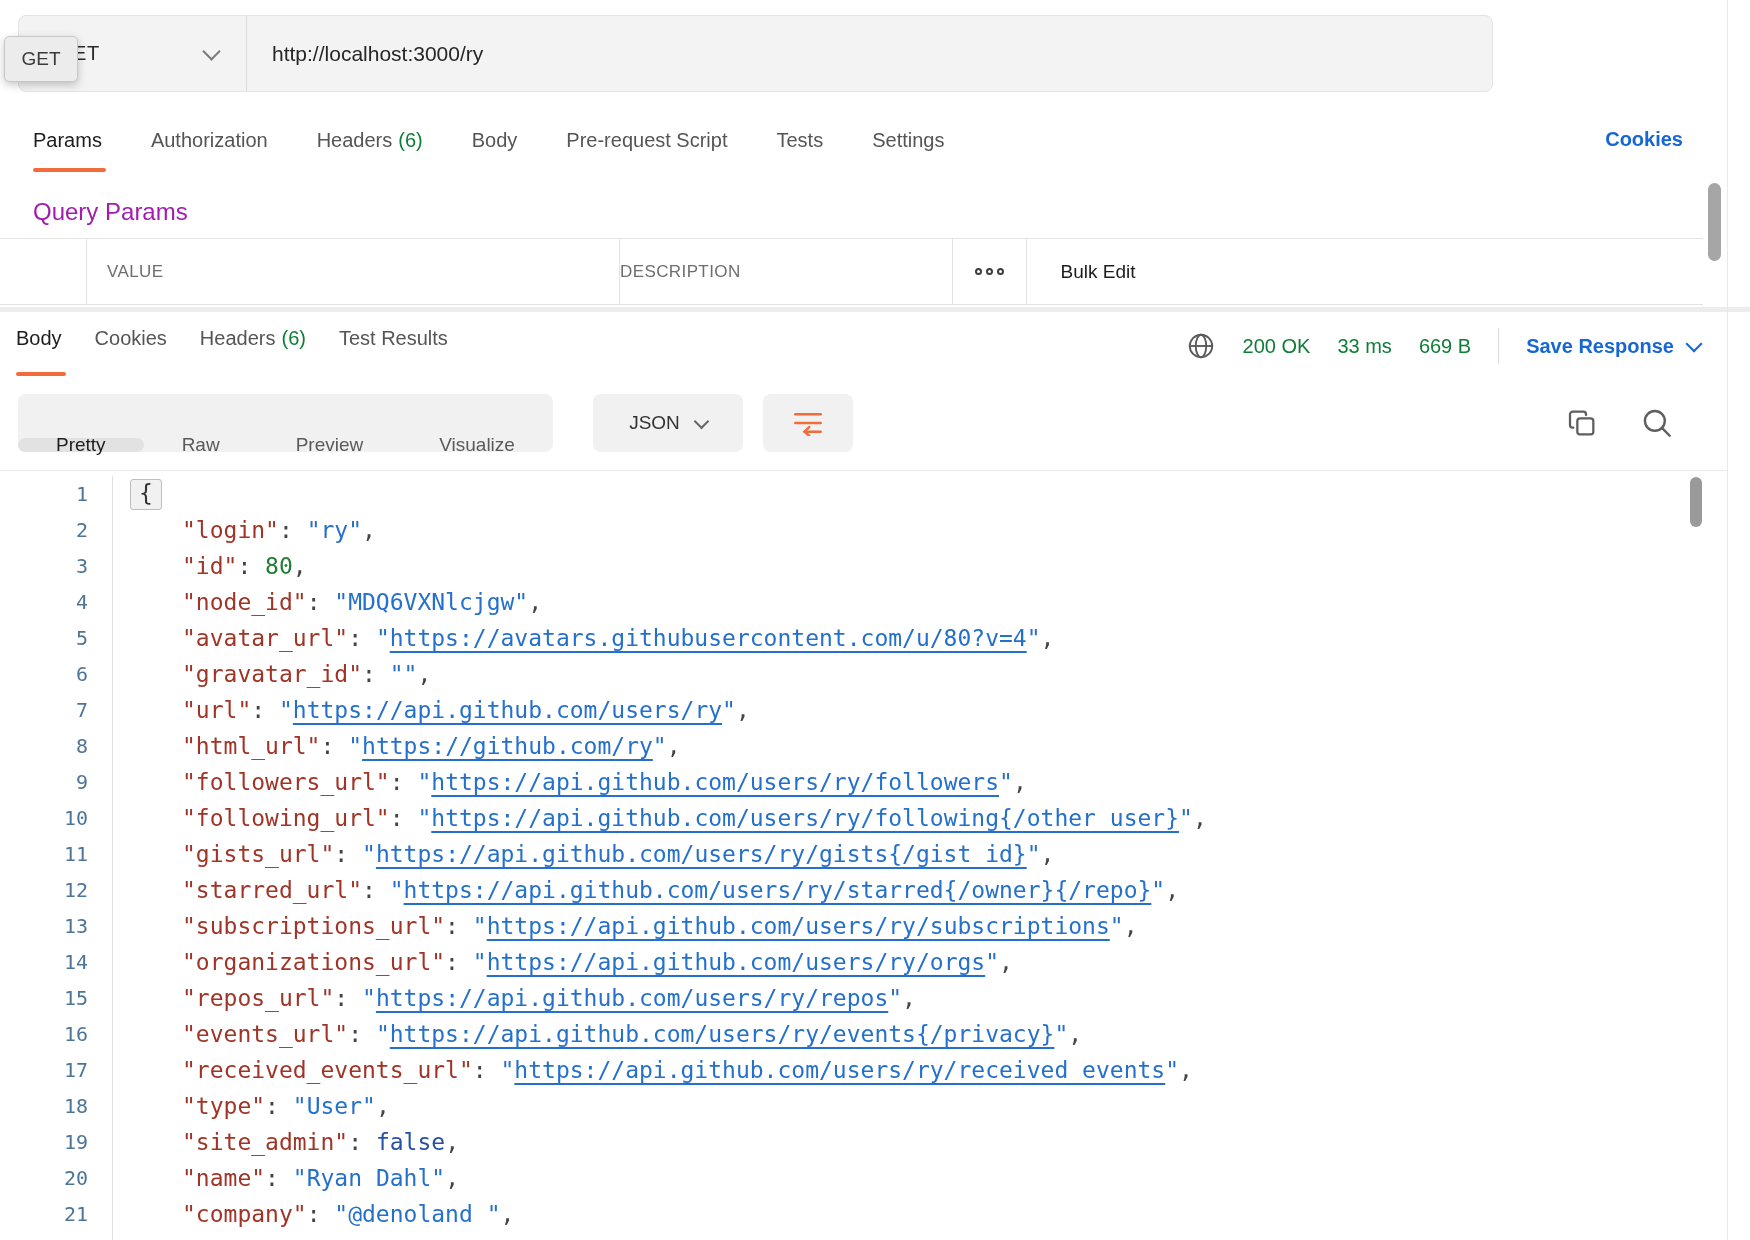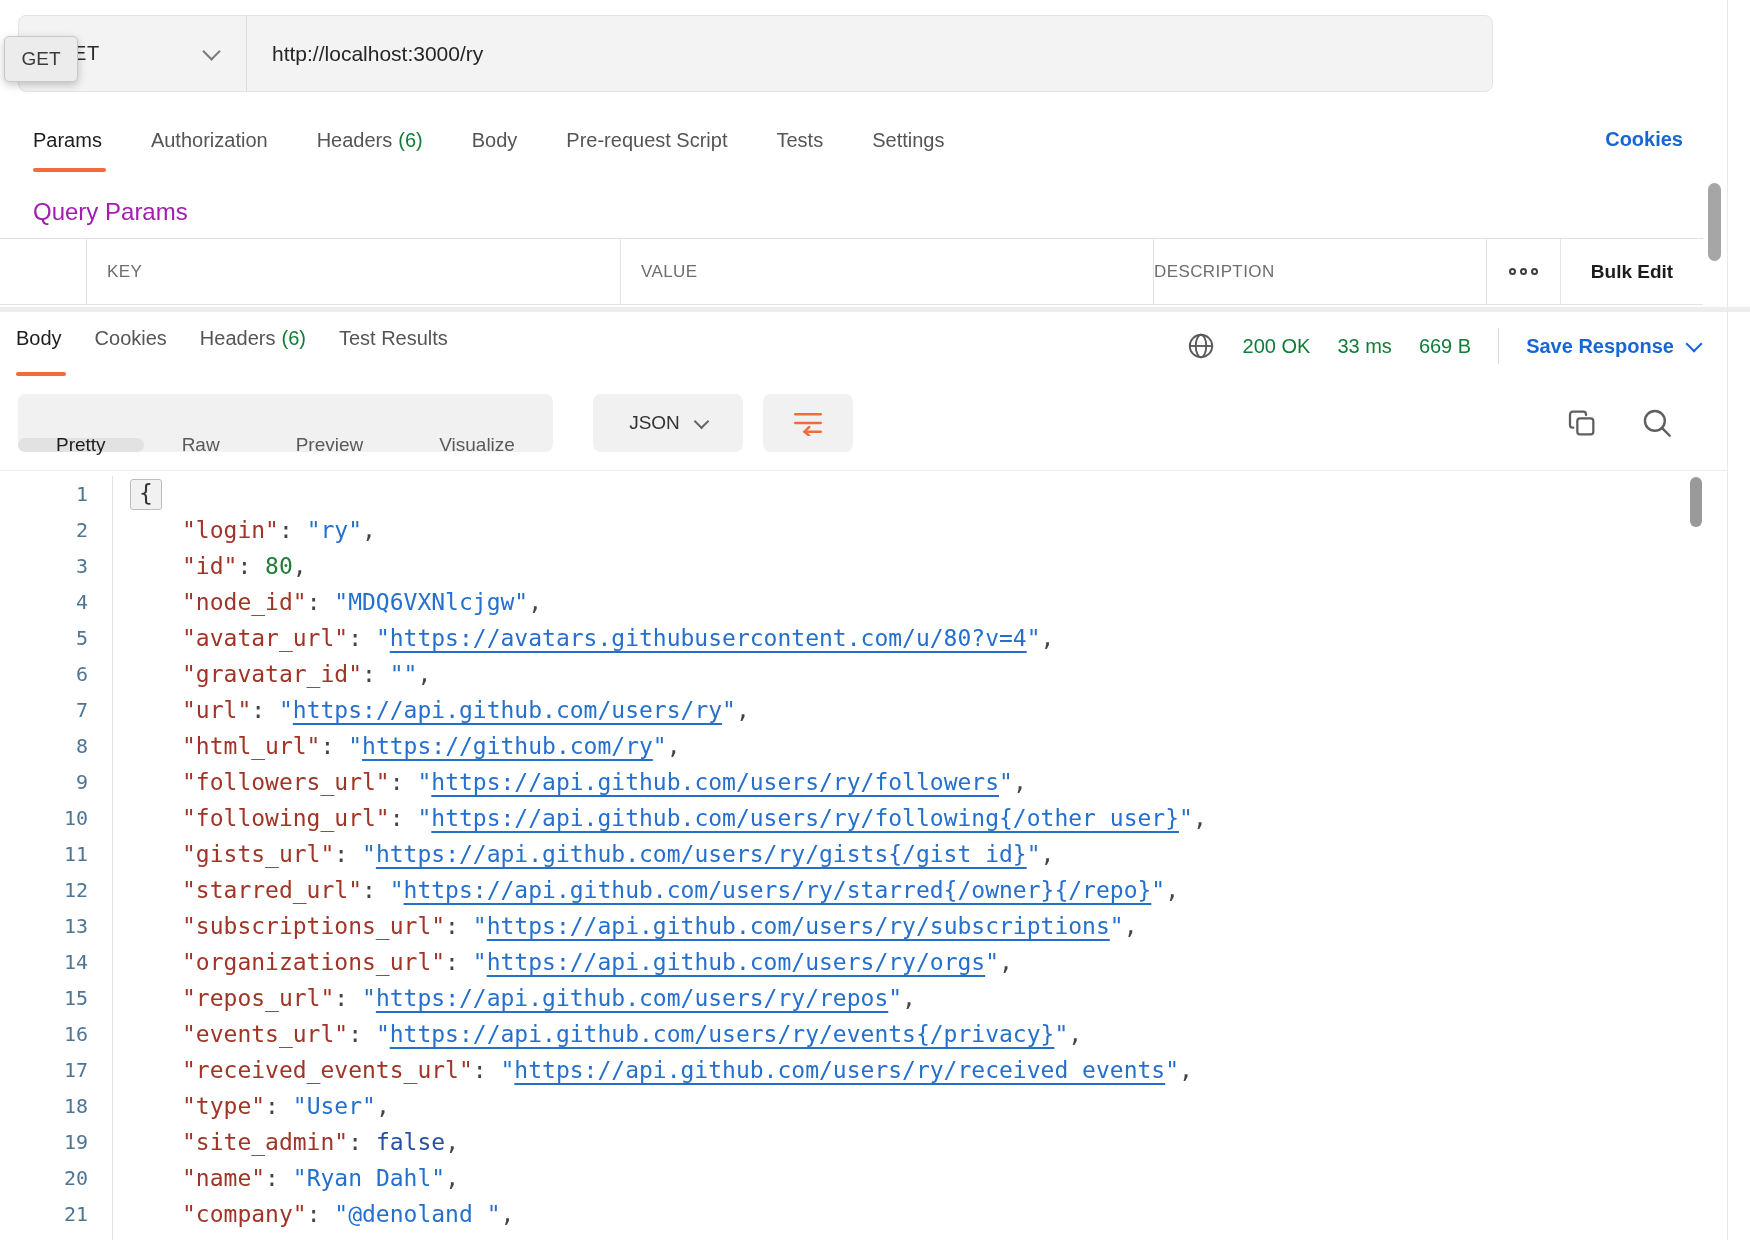--- a/index.html
+++ b/index.html
@@ -40,21 +40,21 @@
   .param-table{position:absolute;left:0;top:238px;width:1703px;height:67px;
     border-top:1px solid #e3e3e3;border-bottom:1px solid #e3e3e3;box-sizing:border-box;display:flex;}
   .pt-cell{box-sizing:border-box;height:100%;display:flex;align-items:center;}
   .pt-check{width:86px;}
   .pt-key{width:534px;border-left:1px solid #e3e3e3;padding-left:20px;}
   .pt-value{width:533px;border-left:1px solid #e3e3e3;padding-left:20px;}
   .pt-desc{width:333px;border-left:1px solid #e3e3e3;}
   .pt-more{width:74px;border-left:1px solid #e3e3e3;justify-content:center;gap:4px;cursor:pointer;}
   .pt-bulk{width:143px;border-left:1px solid #e3e3e3;justify-content:center;cursor:pointer;}
   .col-label{font-size:17px;color:#6e6e6e;font-weight:500;letter-spacing:.4px;}
-  .bulk-label{font-size:19px;color:#1c1c1c;font-weight:700;}
+  .bulk-label{font-size:19px;color:#1c1c1c;font-weight:400;}
   .dot{width:7px;height:7px;border:2px solid #3d3d3d;border-radius:50%;box-sizing:border-box;}
   .section-divider{position:absolute;left:0;top:307px;width:1750px;height:5px;background:#ededed;}
 
   
   .resp-bar{position:absolute;left:16px;top:322px;right:50px;height:56px;}
   .resp-tabs{position:absolute;left:0;top:0;height:100%;display:flex;gap:33px;}
   .resp-meta{position:absolute;right:0;top:6px;display:flex;align-items:center;gap:27px;}
   .meta-green{font-size:20px;font-weight:500;}
   .meta-divider{width:1px;height:36px;background:#dcdcdc;}
   .save-response{display:flex;align-items:center;gap:14px;font-size:20px;font-weight:600;cursor:pointer;}
@@ -121,23 +121,20 @@
       <div class="rtab"><span>Body</span></div>
       <div class="rtab"><span>Pre-request Script</span></div>
       <div class="rtab"><span>Tests</span></div>
       <div class="rtab"><span>Settings</span></div>
     </div>
   <div class="cookies-link" style="color: rgb(22, 102, 212);">Cookies</div>
 
   <div class="qp-title">Query Params</div>
   <div class="param-table">
     <div class="pt-cell pt-check"></div>
-    <div class="pt-cell pt-key">
-        <span class="col-label">KEY</span>
-      </div>
     <div class="pt-cell pt-value">
         <span class="col-label">VALUE</span>
       </div>
     <div class="pt-cell pt-desc">
         <span class="col-label">DESCRIPTION</span>
       </div>
     <div class="pt-cell pt-more">
       <span class="dot"></span>
         <span class="dot"></span>
         <span class="dot"></span>

